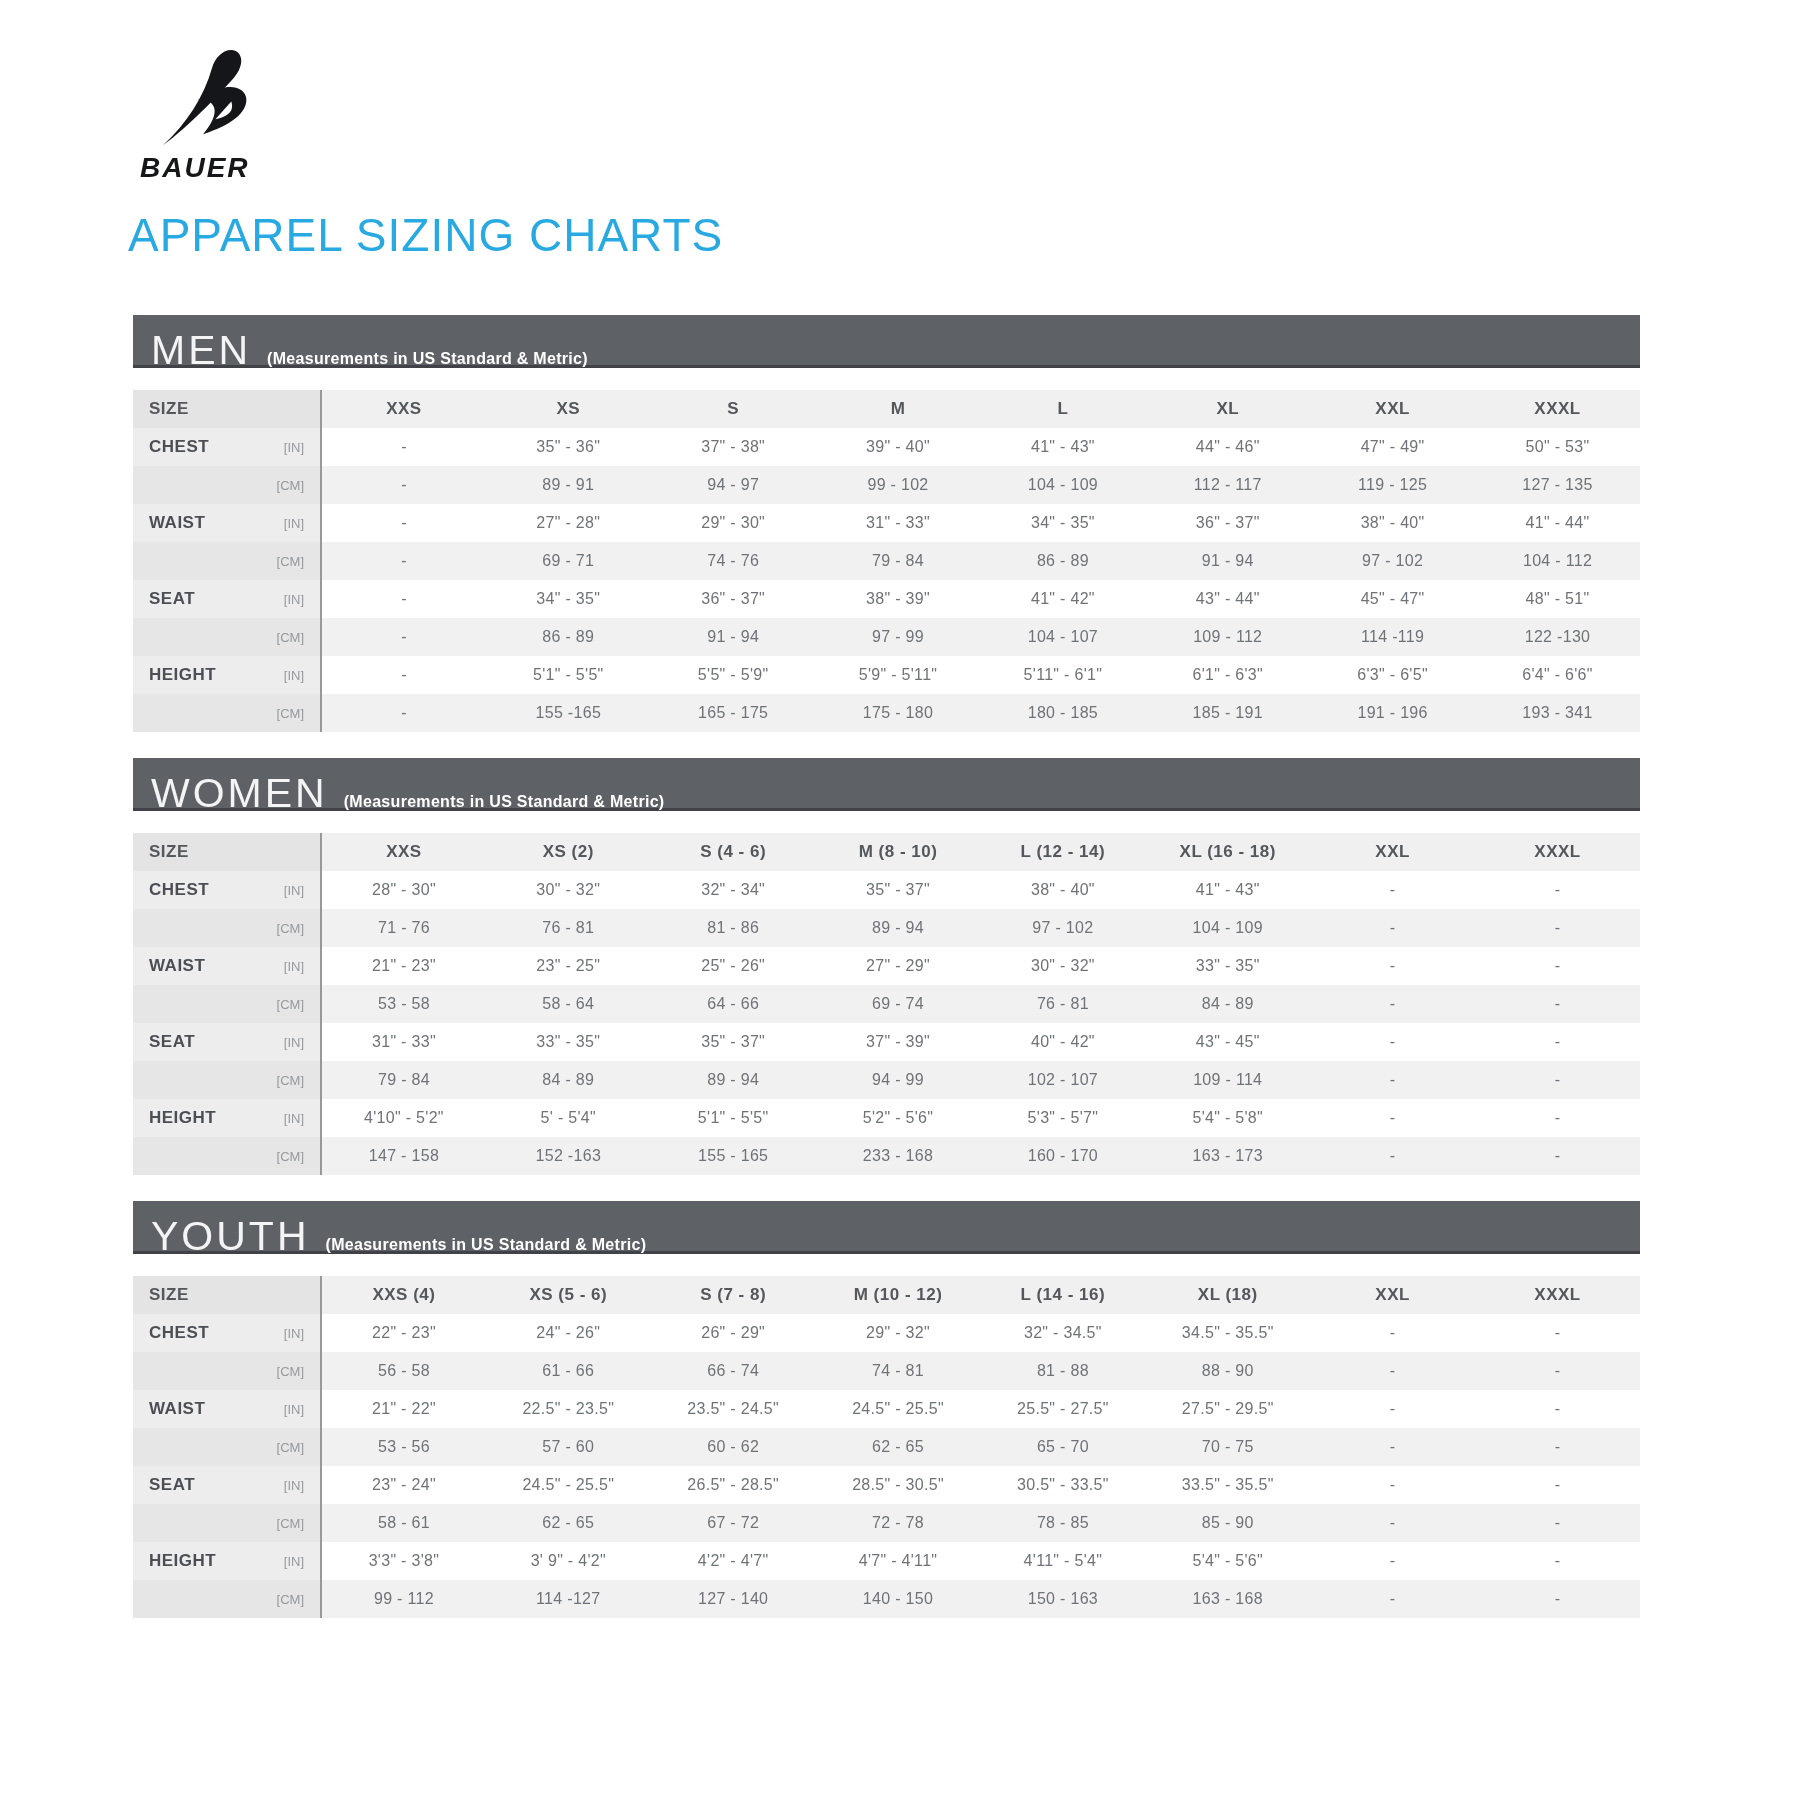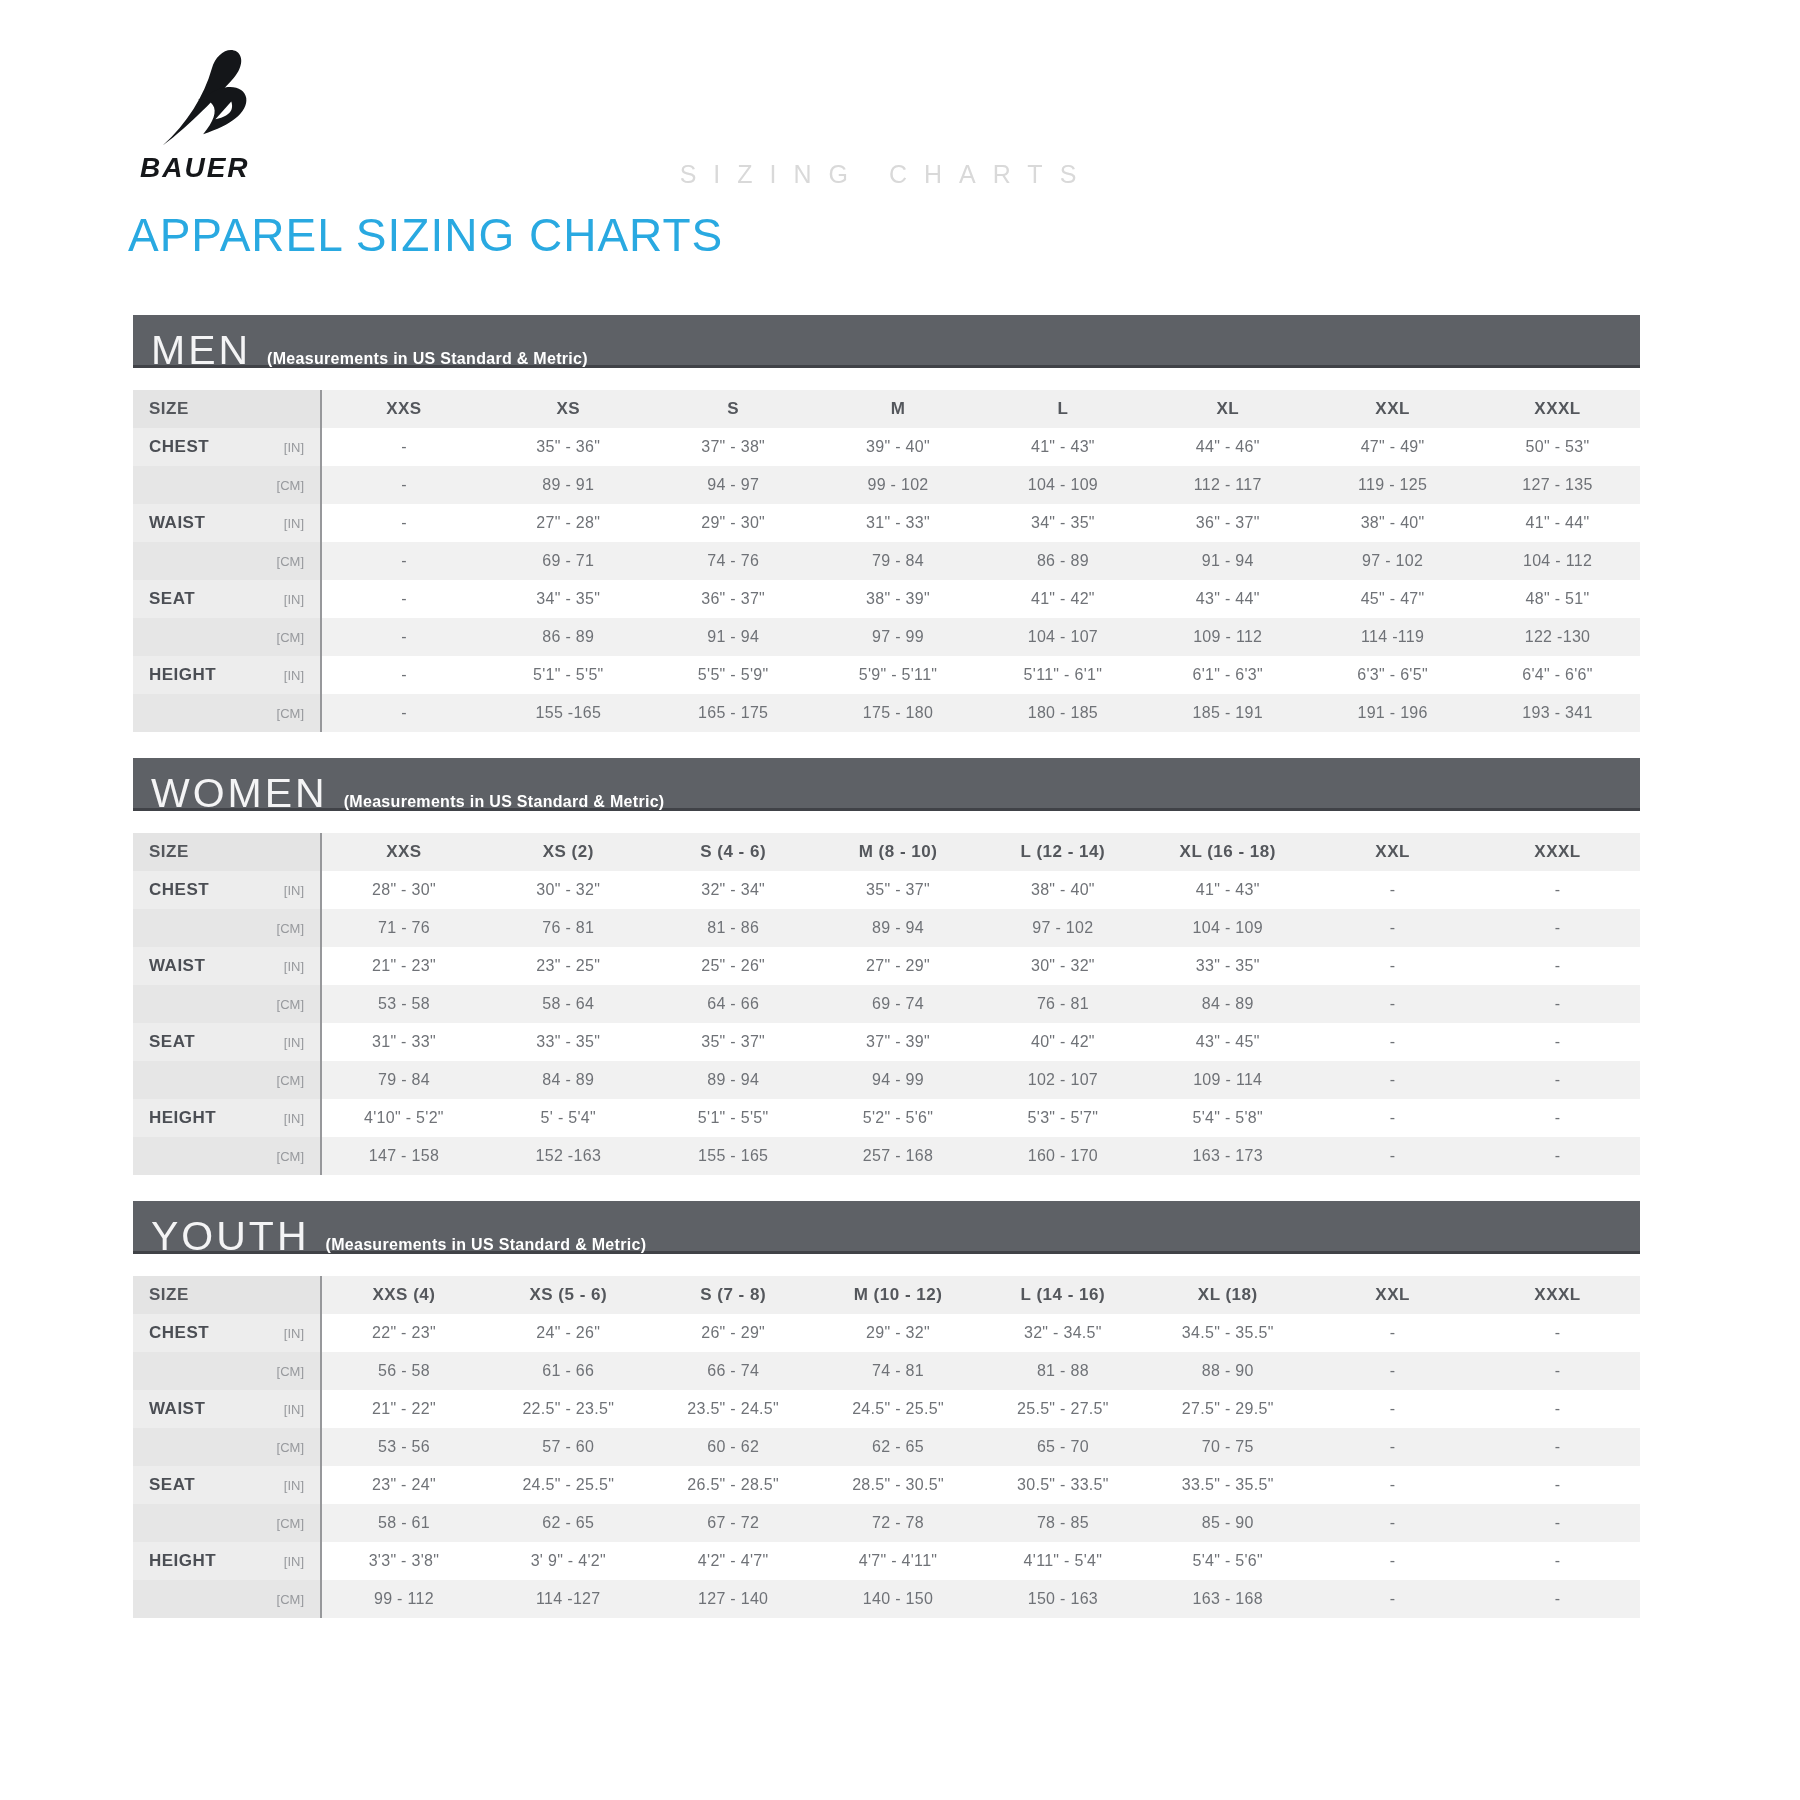--- a/index.html
+++ b/index.html
@@ -48,21 +48,20 @@
 
   <div class="logo">
     <svg viewBox="0 0 110 125" width="100" height="110" aria-hidden="true">
       <path fill="#141619" d="M8 120 C36 94 55 64 64 32 C68 17 82 7 92 13 C101 19 98 33 88 44 C70 64 40 96 8 120 Z"></path>
       <path fill="#141619" d="M60 62 C80 48 101 52 103 66 C105 82 86 97 54 107 C66 93 70 81 65 74 C61 68 56 66 48 68 Z"></path>
       <path fill="#ffffff" d="M68 90 L86 70 C90 82 80 88 68 90 Z"></path>
     </svg>
     <div class="wordmark">BAUER</div>
   </div>
 
-  <div class="watermark">SIZING CHARTS</div>
 
   <h1 class="page-title">APPAREL SIZING CHARTS</h1>
 
   <div class="content">
 
     <section class="section">
       <div class="section-bar">
         <span class="section-title">MEN</span>
         <span class="section-subtitle">(Measurements in US Standard &amp; Metric)</span>
       </div>
@@ -308,21 +307,21 @@
               <td class="value-cell">5'4" - 5'8"</td>
               <td class="value-cell">-</td>
               <td class="value-cell">-</td>
             </tr>
             <tr class="row-cm">
               <td class="label-cell"></td>
               <td class="unit-cell">[CM]</td>
               <td class="value-cell">147 - 158</td>
               <td class="value-cell">152 -163</td>
               <td class="value-cell">155 - 165</td>
-              <td class="value-cell">257 - 168</td>
+              <td class="value-cell">233 - 168</td>
               <td class="value-cell">160 - 170</td>
               <td class="value-cell">163 - 173</td>
               <td class="value-cell">-</td>
               <td class="value-cell">-</td>
             </tr>
           </tbody>
         </table>
     </section>
 
     <section class="section">

